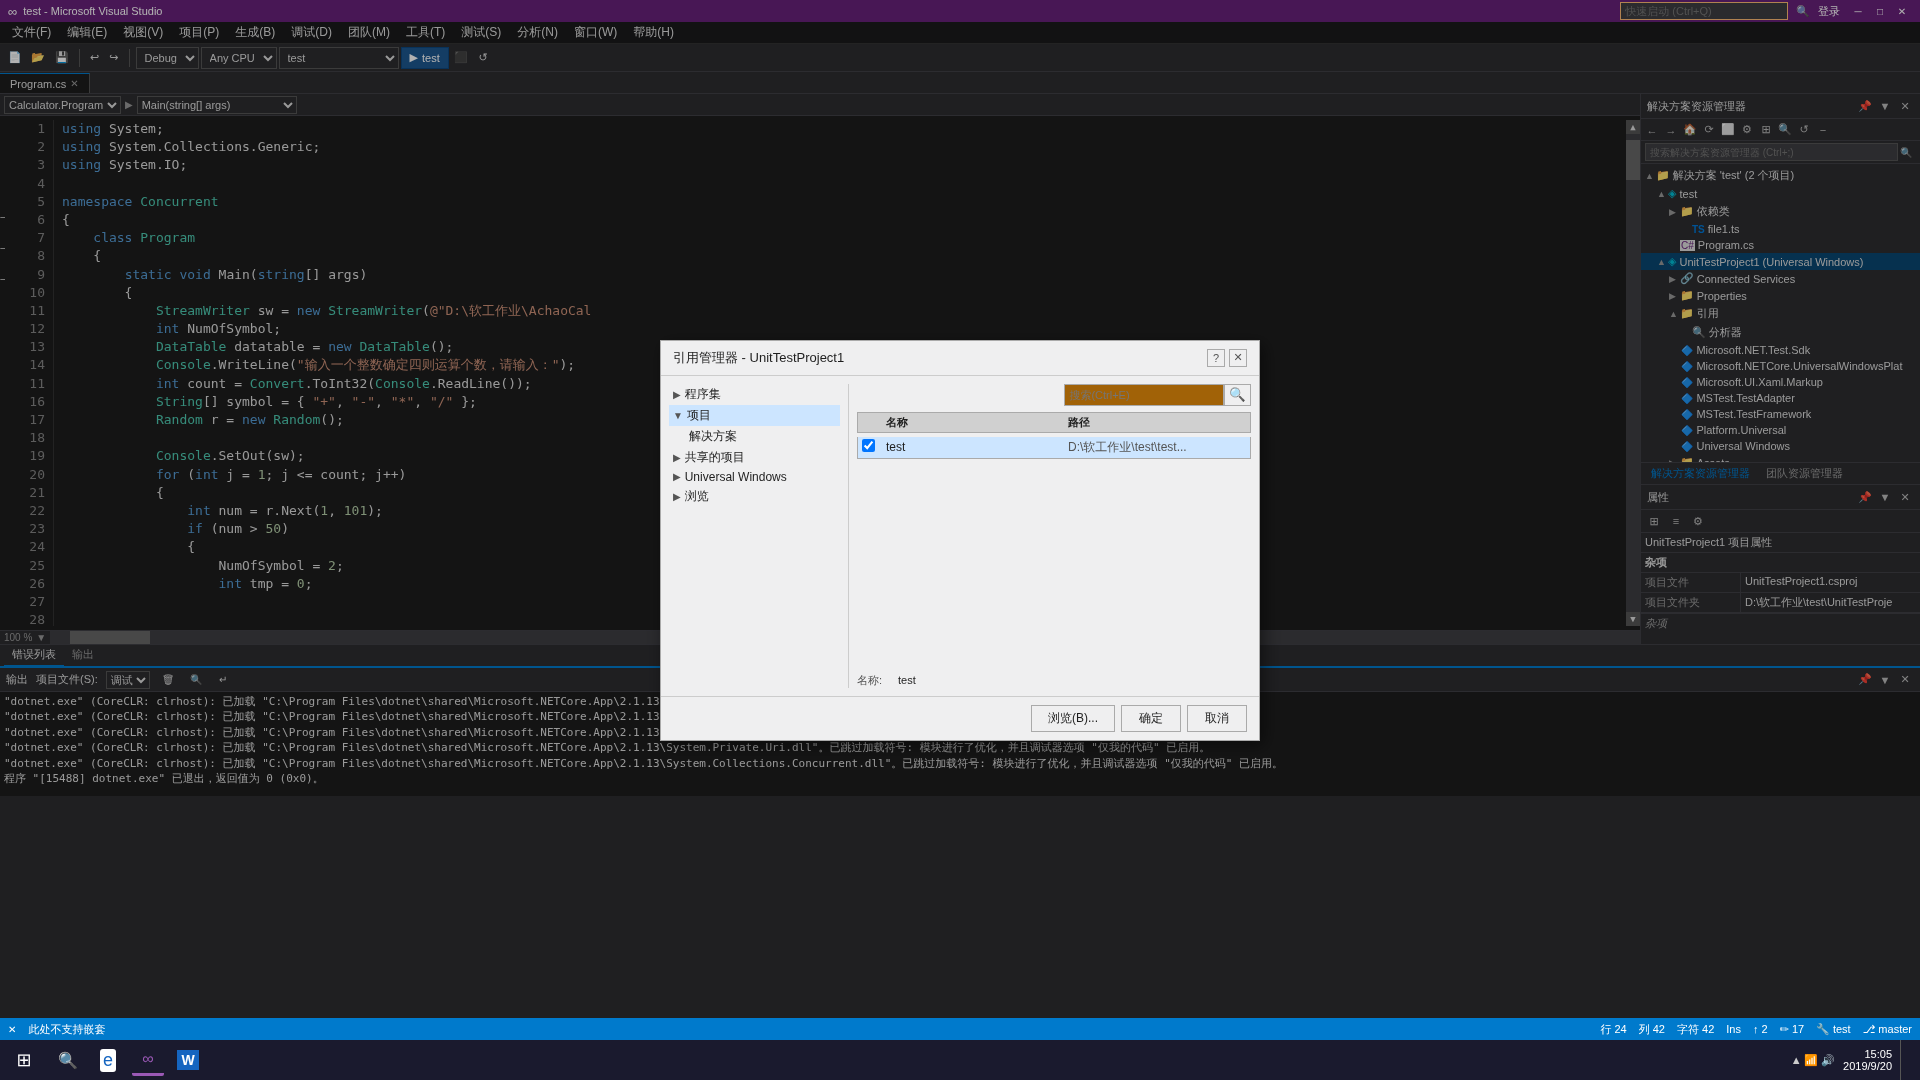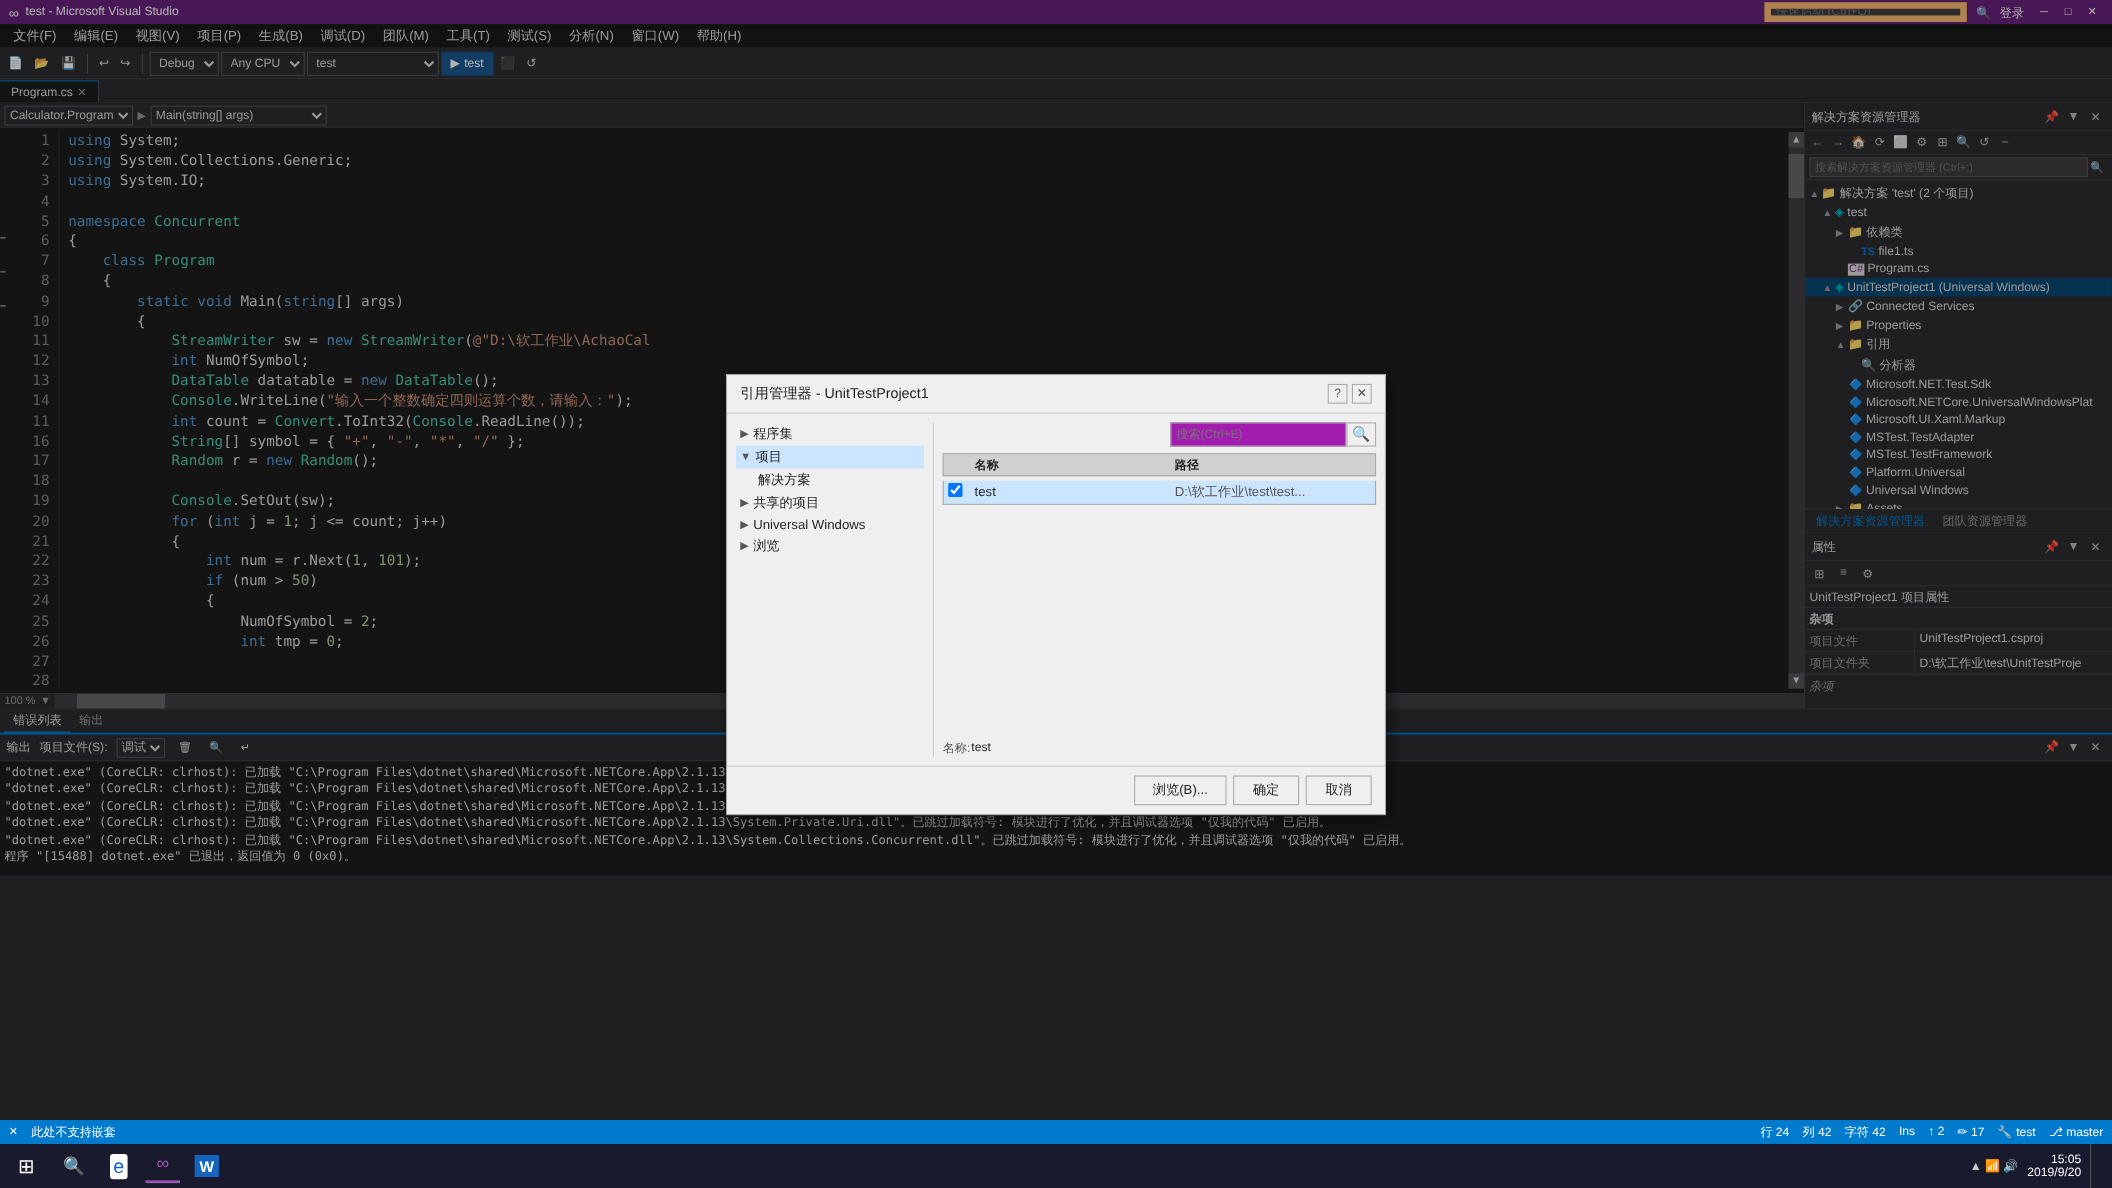--- a/index.html
+++ b/index.html
@@ -4,21 +4,21 @@
   <style>
     * { margin: 0; padding: 0; box-sizing: border-box; }
     body { font-family: 'Segoe UI', sans-serif; font-size: 12px; background: #2d2d30; color: #dcdcdc; width: 1920px; height: 1080px; overflow: hidden; }
 
     
     #title-bar { background: #68217a; height: 22px; display: flex; align-items: center; justify-content: space-between; padding: 0 8px; }
     #title-bar .title { color: white; font-size: 11px; display: flex; align-items: center; gap: 6px; }
     #title-bar .window-controls { display: flex; gap: 2px; }
     #title-bar .window-controls span { color: white; font-size: 10px; width: 20px; height: 18px; display: flex; align-items: center; justify-content: center; cursor: pointer; }
     #title-bar .right-side { display: flex; align-items: center; gap: 8px; color: white; font-size: 11px; }
-    #search-box-title { background: #3e3e42; border: 6px solid #fdba74; color: #ccc; padding: 1px 20px 1px 4px; font-size: 11px; width: 184px; height: 18px; }
+    #search-box-title { background: #3e3e42; border: 1px solid #fdba74; color: #ccc; padding: 1px 20px 1px 4px; font-size: 11px; width: 168px; height: 18px; }
 
     
     #menu-bar { background: #1b1b1c; height: 22px; display: flex; align-items: center; padding: 0 4px; border-bottom: 1px solid #333; }
     #menu-bar .menu-item { color: #dcdcdc; padding: 2px 8px; font-size: 12px; cursor: pointer; height: 22px; display: flex; align-items: center; }
 
     
     #toolbar { background: #2d2d30; height: 28px; display: flex; align-items: center; padding: 0 4px; border-bottom: 1px solid #3f3f46; gap: 2px; }
     .toolbar-btn { background: transparent; border: none; color: #dcdcdc; cursor: pointer; padding: 2px 4px; font-size: 11px; height: 24px; display: flex; align-items: center; }
     .toolbar-separator { width: 1px; height: 18px; background: #555; margin: 0 4px; }
     .toolbar-dropdown { background: #2d2d30; border: 1px solid #555; color: #dcdcdc; font-size: 11px; padding: 1px 4px; height: 22px; cursor: pointer; }
@@ -100,24 +100,24 @@
     .dialog-tree-item .expand { color: #555; font-size: 10px; }
     .dialog-table-header { display: flex; background: #d0d0d0; font-size: 11px; font-weight: bold; padding: 2px 4px; border: 1px solid #aaa; }
     .dialog-table-header .col-check { width: 20px; }
     .dialog-table-header .col-name { flex: 1; padding: 0 4px; }
     .dialog-table-header .col-path { flex: 1; padding: 0 4px; }
     .dialog-table-row { display: flex; align-items: center; padding: 2px 4px; border: 1px solid #aaa; border-top: none; font-size: 12px; background: #fff; }
     .dialog-table-row.selected { background: #cce5ff; }
     .dialog-table-row .col-check { width: 20px; }
     .dialog-table-row .col-name { flex: 1; padding: 0 4px; }
     .dialog-table-row .col-path { flex: 1; padding: 0 4px; color: #555; }
-    #dialog-search { width: 100%; border: 1px solid #aaa; font-size: 11px; padding: 2px 4px; height: 22px; background: #a21caf; }
+    #dialog-search { width: 100%; border: 1px solid #aaa; font-size: 11px; padding: 2px 4px; height: 22px; background: #a16207; }
     #dialog-footer { padding: 8px 12px; display: flex; justify-content: flex-end; gap: 6px; border-top: 1px solid #ccc; background: #efeff0; }
     .dialog-footer-btn { background: #efeff0; border: 1px solid #aaa; color: #1e1e1e; font-size: 12px; padding: 4px 16px; cursor: pointer; min-width: 60px; }
-    #dialog-name-area { display: flex; gap: 1px; align-items: center; font-size: 11px; margin-top: 4px; }
+    #dialog-name-area { display: flex; gap: 16px; align-items: center; font-size: 11px; margin-top: 4px; }
 
     
     #taskbar { position: fixed; bottom: 0; left: 0; width: 1920px; height: 40px; background: #1a1a2e; display: flex; align-items: center; z-index: 200; }
     #taskbar-start { width: 48px; height: 40px; display: flex; align-items: center; justify-content: center; background: #1a1a2e; cursor: pointer; }
     .taskbar-icon { width: 32px; height: 32px; display: flex; align-items: center; justify-content: center; margin: 0 4px; cursor: pointer; border-radius: 2px; }
     #taskbar-right { margin-left: auto; display: flex; align-items: center; gap: 8px; padding-right: 12px; color: white; font-size: 11px; }
     #taskbar-clock { text-align: right; font-size: 11px; color: white; }
     #taskbar-tray { display: flex; align-items: center; gap: 4px; color: white; }
 
     .collapse-arrow { color: #dcdcdc; font-size: 9px; }

